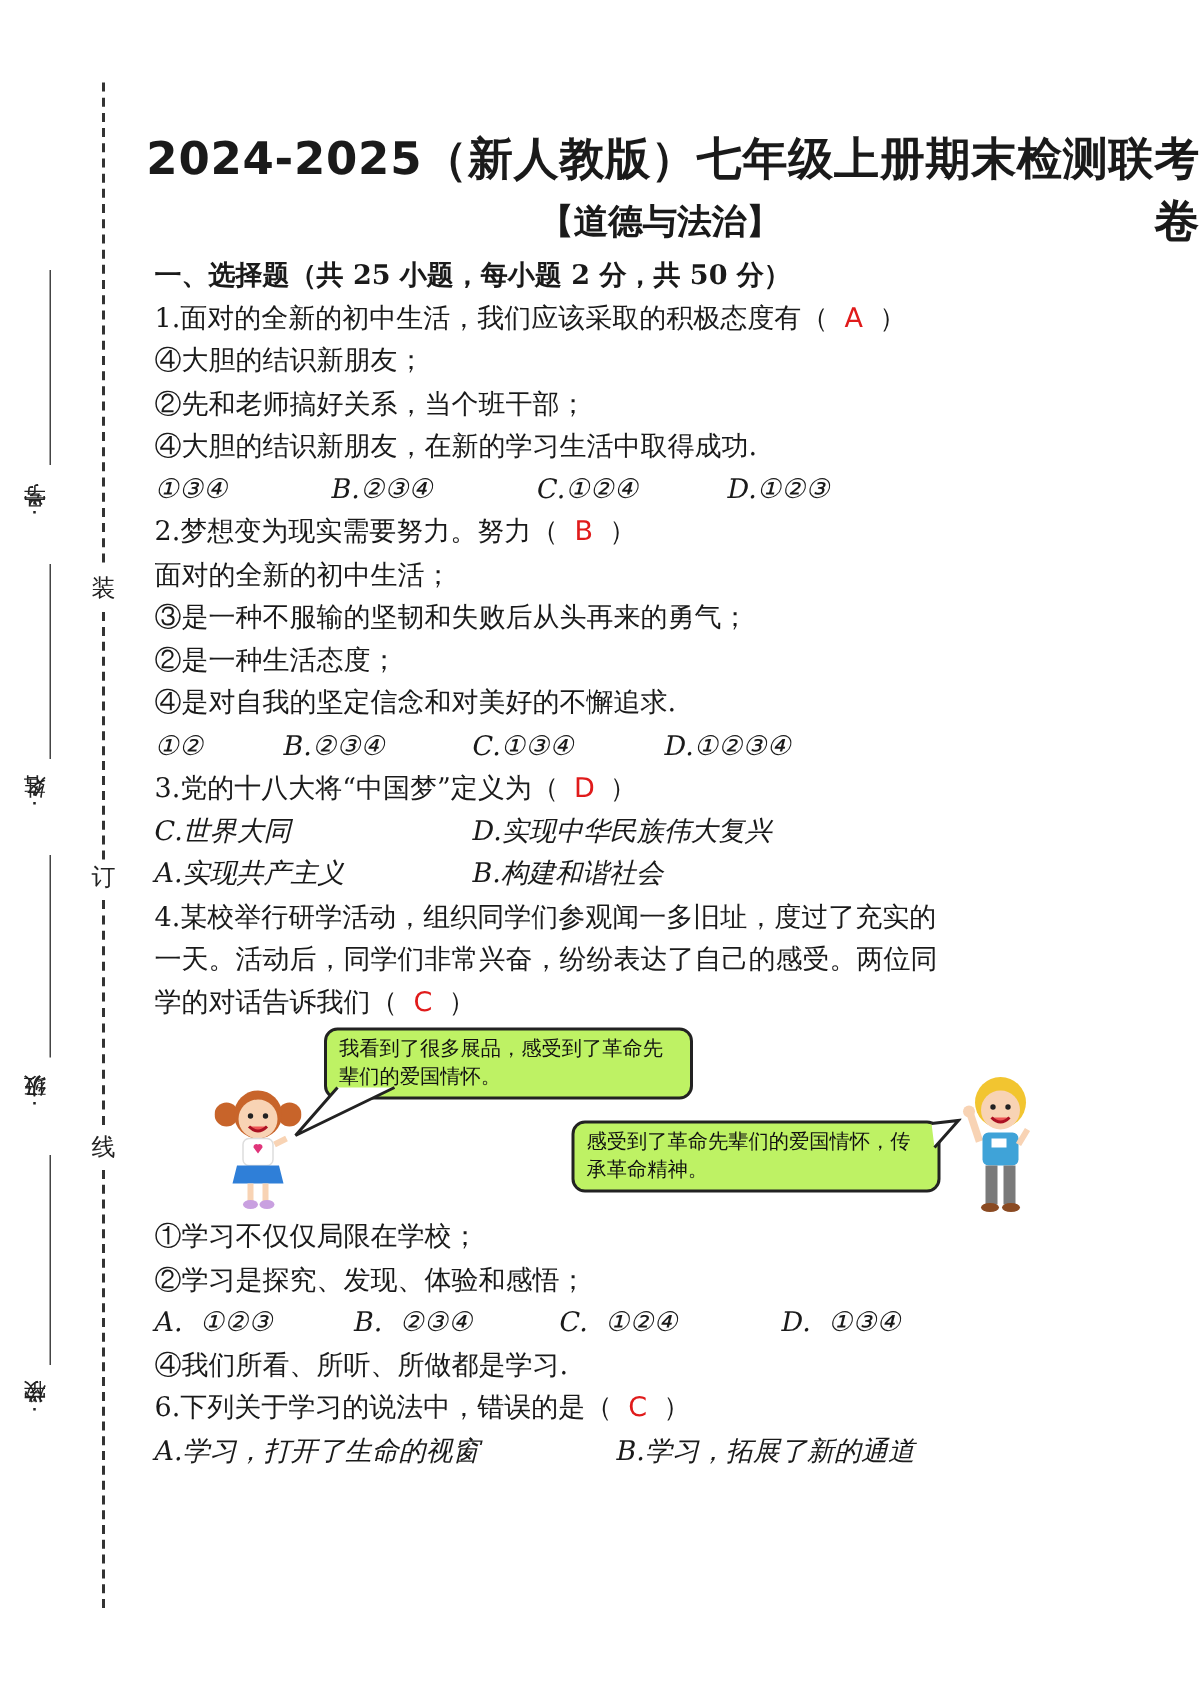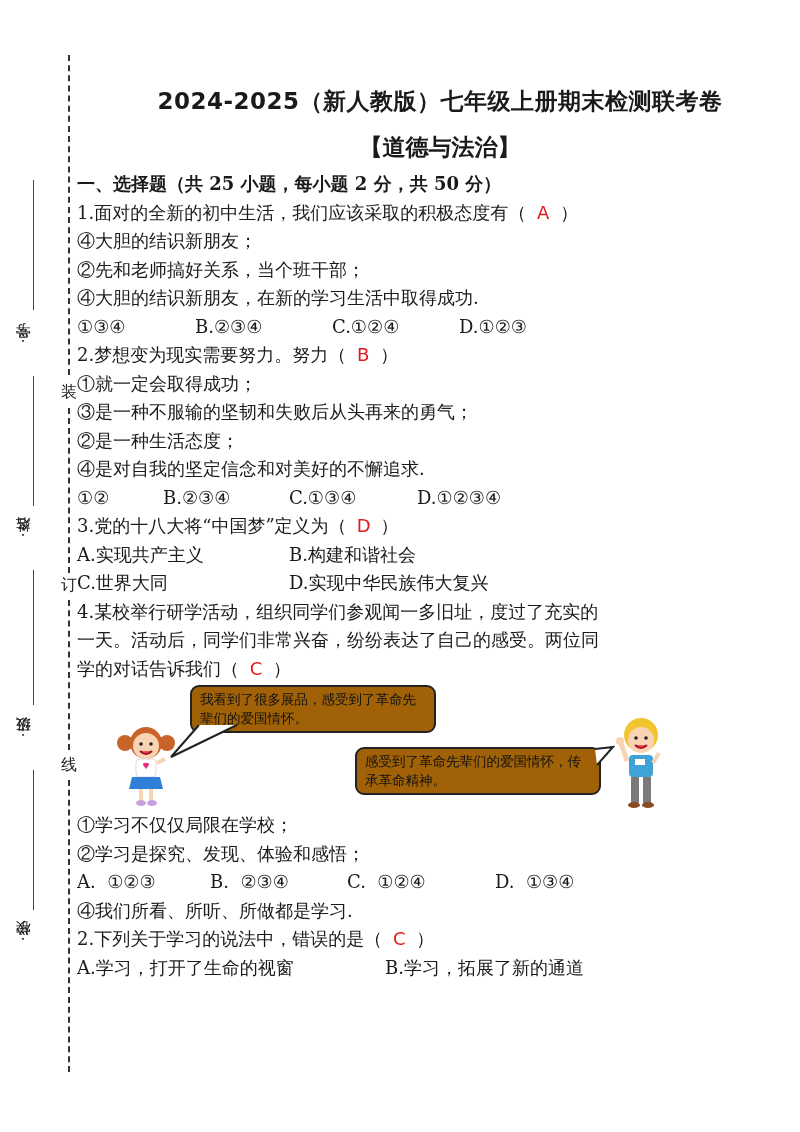--- a/index.html
+++ b/index.html
@@ -17,41 +17,41 @@
     font-size: 16px; background: #fff; line-height: 20px; color: #222;
   }
   .field-label {
     position: absolute; left: 10px; width: 26px; height: 50px;
     writing-mode: vertical-rl; transform: rotate(180deg);
     font-size: 15px; color: #222; text-align: center; line-height: 26px;
   }
   .field-line { position: absolute; left: 33px; width: 0; border-left: 1.5px solid #444; }
 
   .title {
-    position: absolute; left: 80px; width: 720px; top: 86px; text-align: center;
+    position: absolute; left: 80px; width: 720px; top: 86px; text-align: right;
     font-family: "DejaVu Sans", "Liberation Sans", sans-serif;
-    font-size: 23px; font-weight: bold; letter-spacing: 0.5px;
+    font-size: 30px; font-weight: bold; letter-spacing: 0.5px;
   }
   .subtitle {
     position: absolute; left: 80px; width: 720px; top: 132px; text-align: center;
     font-size: 23px; font-weight: bold;
   }
-  .content { position: absolute; left: 77px; top: 170px; width: 650px; }
+  .content { position: absolute; left: 103px; top: 170px; width: 650px; }
   .line { font-size: 18px; line-height: 28.5px; height: 28.5px; white-space: nowrap; }
   .section { font-weight: bold; font-size: 18px; }
   .ans {
     color: #e01b1b; font-family: "DejaVu Sans", "Liberation Sans", sans-serif;
     display: inline-block; width: 34px; text-align: center;
   }
   .opts { display: flex; }
-  .opts span { display: inline-block; }
+  .opts span { display: inline-block; font-style: italic; }
 
   .illus { position: relative; height: 128px; width: 660px; margin-left: 32px; }
   .bubble {
-    position: absolute; border: 2px solid #222; border-radius: 9px; background: #a16207;
+    position: absolute; border: 2px solid #222; border-radius: 9px; background: #bef264;
     font-family: "DejaVu Sans", "Liberation Sans", sans-serif; font-size: 13.5px;
     line-height: 19px; padding: 3px 8px; color: #111;
   }
   .char { position: absolute; }
 </style>
 </head>
 <body>
 
 <div class="margin-strip">
   <div class="dash-line" style="top:55px;height:320px;"></div>
@@ -90,43 +90,43 @@
       <span style="width:137px">B.②③④</span>
       <span style="width:127px">C.①②④</span>
       <span>D.①②③</span>
     </div>
   </div>
 
   <div>
     <div class="line">
       <span>2.梦想变为现实需要努力。努力（</span><span class="ans" style="color: rgb(224, 27, 27);">B</span><span>）</span>
     </div>
-    <div class="line">①就一定会取得成功；</div>
+    <div class="line">面对的全新的初中生活；</div>
     <div class="line">③是一种不服输的坚韧和失败后从头再来的勇气；</div>
     <div class="line">②是一种生活态度；</div>
     <div class="line">④是对自我的坚定信念和对美好的不懈追求.</div>
     <div class="line opts">
       <span style="width:86px">①②</span>
       <span style="width:126px">B.②③④</span>
       <span style="width:128px">C.①③④</span>
       <span>D.①②③④</span>
     </div>
   </div>
 
   <div>
     <div class="line">
       <span>3.党的十八大将“中国梦”定义为（</span><span class="ans" style="color: rgb(224, 27, 27);">D</span><span>）</span>
     </div>
     <div class="line opts">
+      <span style="width:212px">C.世界大同</span>
+      <span>D.实现中华民族伟大复兴</span>
+    </div>
+    <div class="line opts">
       <span style="width:212px">A.实现共产主义</span>
       <span>B.构建和谐社会</span>
-    </div>
-    <div class="line opts">
-      <span style="width:212px">C.世界大同</span>
-      <span>D.实现中华民族伟大复兴</span>
     </div>
   </div>
 
   <div>
     <div class="line">4.某校举行研学活动，组织同学们参观闻一多旧址，度过了充实的</div>
     <div class="line">一天。活动后，同学们非常兴奋，纷纷表达了自己的感受。两位同</div>
     <div class="line">
       <span>学的对话告诉我们（</span><span class="ans" style="color: rgb(224, 27, 27);">C</span><span>）</span>
     </div>
 
@@ -186,20 +186,20 @@
       <span style="width:133px">A.  ①②③</span>
       <span style="width:137px">B.  ②③④</span>
       <span style="width:148px">C.  ①②④</span>
       <span>D.  ①③④</span>
     </div>
     <div class="line">④我们所看、所听、所做都是学习.</div>
   </div>
 
   <div>
     <div class="line">
-      <span>2.下列关于学习的说法中，错误的是（</span><span class="ans" style="color: rgb(224, 27, 27);">C</span><span>）</span>
+      <span>6.下列关于学习的说法中，错误的是（</span><span class="ans" style="color: rgb(224, 27, 27);">C</span><span>）</span>
     </div>
     <div class="line opts">
       <span style="width:308px">A.学习，打开了生命的视窗</span>
       <span>B.学习，拓展了新的通道</span>
     </div>
   </div>
 </div>
 
 </body></html>

